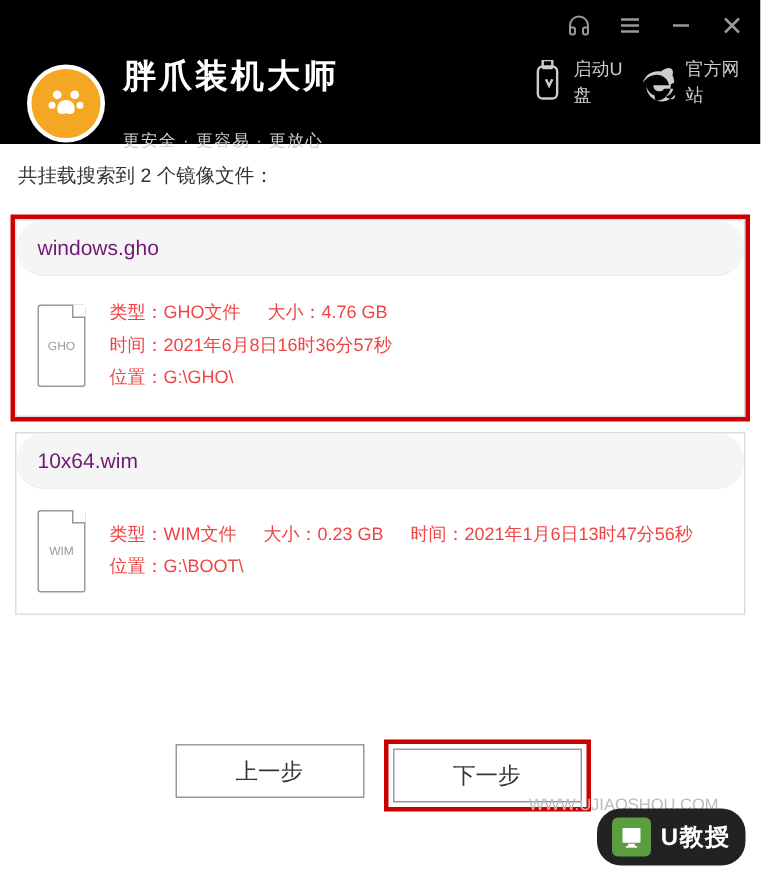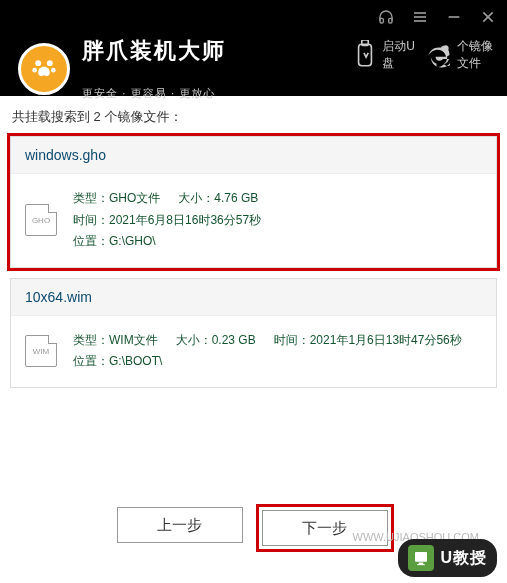--- a/index.html
+++ b/index.html
@@ -14,33 +14,33 @@
     .brand-text { color: #fff; }
     .brand-title { font-size: 22px; font-weight: bold; letter-spacing: 2px; }
     .brand-sub { font-size: 11px; color: #ccc; margin-top: 20px; letter-spacing: 1px; }
     
     .nav { position: absolute; right: 10px; bottom: 6px; display: flex; gap: 2px; }
     .nav-item { display: flex; align-items: center; justify-content: center; gap: 4px; width: 72px; height: 70px; color: #ccc; font-size: 12px; cursor: pointer; }
     .nav-item.active { background: #333; color: #f5a623; }
     .nav-icon { width: 30px; height: 30px; display: flex; align-items: center; justify-content: center; }
     
     .content { padding: 12px 10px; }
-    .summary { font-size: 13px; color: #333; margin-bottom: 10px; padding-left: 2px; }
+    .summary { font-size: 13px; color: #333; margin-bottom: 20px; padding-left: 2px; }
     
     .file-card { border: 1px solid #ddd; margin-bottom: 10px; background: #fff; }
     .file-card.selected { outline: 3px solid #c00; }
-    .file-header { background: #f5f5f5; padding: 10px 14px; font-size: 14px; color: #0c4a6e; border-bottom: 1px solid #eee; }
+    .file-header { background: #f5f5f5; padding: 10px 14px; font-size: 14px; color: #701a75; border-bottom: 1px solid #eee; border-radius: 18px; }
     .file-body { padding: 14px; display: flex; gap: 16px; align-items: center; }
-    .file-icon { width: 32px; height: 32px; border: 1.5px solid #999; border-radius: 2px; position: relative; display: flex; align-items: center; justify-content: center; font-size: 8px; color: #999; }
+    .file-icon { width: 32px; height: 55px; border: 1.5px solid #999; border-radius: 2px; position: relative; display: flex; align-items: center; justify-content: center; font-size: 8px; color: #999; }
     .file-icon::before { content: ''; position: absolute; top: -1px; right: -1px; width: 8px; height: 8px; background: #fff; border-left: 1.5px solid #999; border-bottom: 1.5px solid #999; }
-    .file-details { flex: 1; font-size: 12px; color: #14532d; line-height: 1.8; }
+    .file-details { flex: 1; font-size: 12px; color: #ef4444; line-height: 1.8; }
     .detail-row { display: flex; flex-wrap: wrap; }
     .detail-seg { margin-right: 18px; }
     
-    .buttons { position: absolute; bottom: 34px; left: 0; right: 0; display: flex; justify-content: center; gap: 16px; }
+    .buttons { position: absolute; bottom: 45px; left: 0; right: 0; display: flex; justify-content: center; gap: 16px; }
     .btn { width: 126px; height: 36px; border: 1px solid #999; background: #fff; font-size: 15px; color: #333; cursor: pointer; display: flex; align-items: center; justify-content: center; font-family: inherit; }
     .btn-wrap.highlight { outline: 3px solid #c00; padding: 3px; }
     
     .watermark { position: absolute; bottom: 6px; right: 10px; display: flex; align-items: center; gap: 6px; background: #222; padding: 6px 10px; border-radius: 16px; }
     .wm-icon { width: 26px; height: 26px; background: #5b9e3f; border-radius: 4px; display: flex; align-items: center; justify-content: center; color: #fff; font-size: 14px; }
     .wm-text { color: #fff; font-size: 16px; font-weight: bold; letter-spacing: 1px; }
     .wm-url { position: absolute; bottom: 40px; right: 28px; color: #bbb; font-size: 11px; }
   </style>
 </head>
 <body>
@@ -99,21 +99,21 @@
           </svg>
       </div>
       <span>启动U盘</span>
     </div>
     <div class="nav-item">
       <div class="nav-icon">
         <svg width="28" height="28" viewBox="0 0 24 24" fill="#ccc">
             <path d="M21 12c0-1.5-.4-3-1-4.2.5-1.5.3-2.8-.5-3.5-1.2-1.2-3.8-.5-6.2 1.4C8 5 4 8 3 12.5c1.5-3 4.5-5 8-5 3.5 0 6.5 2.5 7 6H9c0 2 1.5 3.5 3.5 3.5 1.2 0 2.2-.6 2.8-1.5h5.2c-.5 2-2 3.7-4 4.5-2.5 2-5 3-6.2 1.8-.5-.5-.6-1.3-.3-2.3-2.5-.8-4.5-3-5-5.7 0 5 4 9 9 9 3 0 5.7-1.5 7.3-3.8.3.8.2 1.5-.3 2-1 1-3 .5-5-1 1-.7 1.8-1.7 2.3-2.8.5-1.2.7-2.5.7-4z"></path>
           </svg>
       </div>
-      <span>个镜像文件</span>
+      <span>官方网站</span>
     </div>
   </div>
 </div>
 
 <div class="content">
   <div class="summary">共挂载搜索到 2 个镜像文件：</div>
 
   <div class="file-card selected">
     <div class="file-header">windows.gho</div>
     <div class="file-body">

